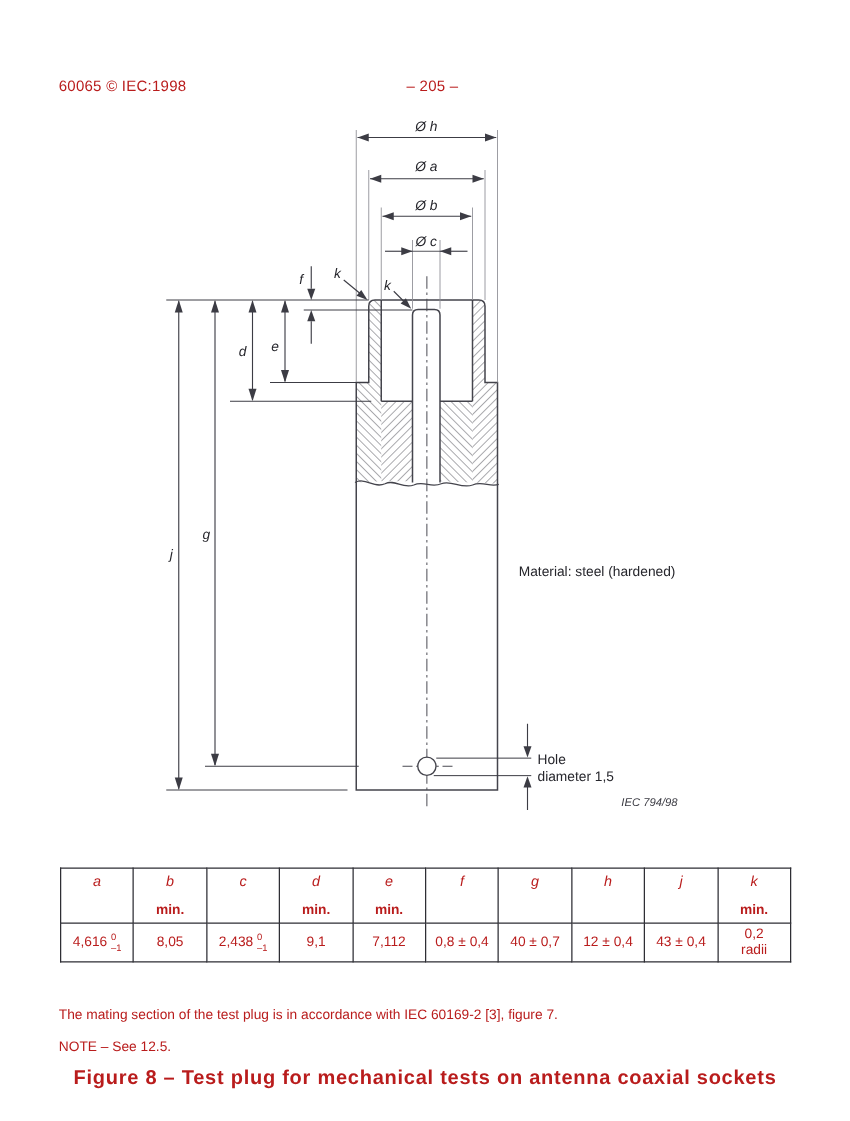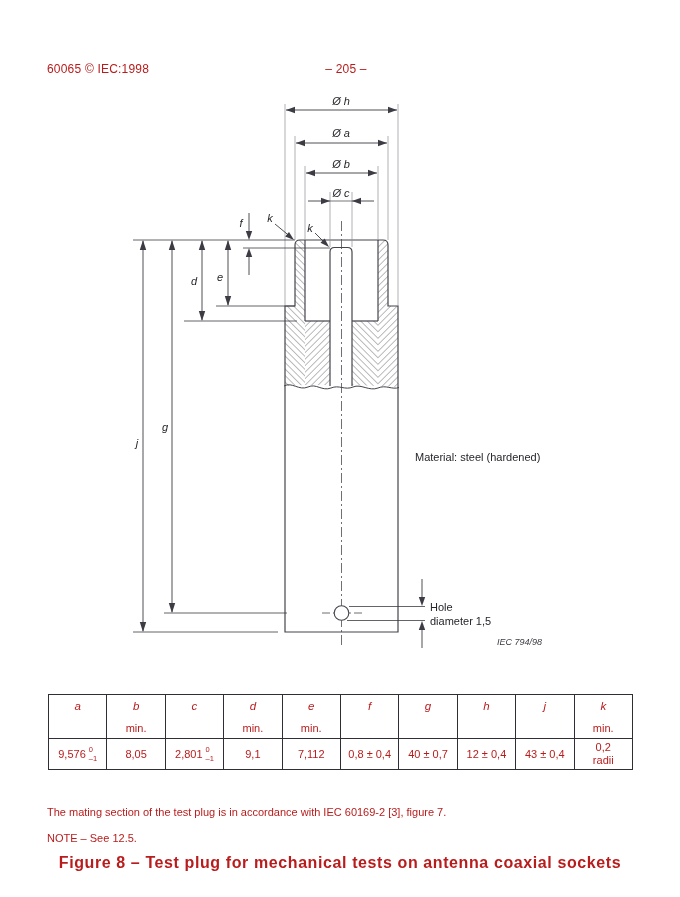--- a/index.html
+++ b/index.html
@@ -15,21 +15,21 @@
   .dlab{font-size:11px;font-style:italic;}
   .note-t{font-size:11px;}
   .plate{font-size:9px;font-style:italic;fill:#3a3a42;}
   #dimnote{top:669px;left:348px;width:285px;text-align:right;font-style:italic;font-size:11px;}
   table#dimtable{position:absolute;left:48px;top:694px;width:585px;border-collapse:collapse;table-layout:fixed;}
   #dimtable th,#dimtable td{border:1px solid #2e2e34;padding:0;font-weight:normal;font-size:11px;vertical-align:middle;}
   #dimtable th{height:43px;}
   #dimtable td{height:30px;text-align:center;}
   .hwrap{height:100%;box-sizing:border-box;display:flex;flex-direction:column;justify-content:space-between;align-items:center;padding:5px 0 4px;}
   .cl{font-style:italic;font-size:11.5px;}
-  .cq{font-size:11px;min-height:1px;}
+  .cq{font-size:11px;min-height:1px;font-weight:bold;}
   .vwrap{display:flex;align-items:center;justify-content:center;gap:3px;line-height:1.1;}
   .tolstack{display:flex;flex-direction:column;font-size:7.5px;line-height:1.15;text-align:left;transform:translateY(1px);}
   .v2{line-height:1.15;}
   .ftxt{left:47px;font-size:11px;}
   #mating{top:806px;}
   #notetxt{top:832px;}
   #caption{top:854px;left:0;width:680px;text-align:center;font-size:16px;font-weight:bold;letter-spacing:.6px;}
 </style>
 </head>
 <body>
@@ -224,35 +224,35 @@
               <span class="cl">k</span>
               <span class="cq">min.</span>
             </div>
           </th>
         </tr>
       </thead>
     <tbody>
         <tr>
           <td>
             <div class="vwrap">
-              <span>9,576</span>
+              <span>4,616</span>
               <span class="tolstack">
                 <span>0</span>
                 <span>–1</span>
               </span>
             </div>
           </td>
           <td>
             <div class="vwrap">
               <span>8,05</span>
             </div>
           </td>
           <td>
             <div class="vwrap">
-              <span>2,801</span>
+              <span>2,438</span>
               <span class="tolstack">
                 <span>0</span>
                 <span>–1</span>
               </span>
             </div>
           </td>
           <td>
             <div class="vwrap">
               <span>9,1</span>
             </div>

